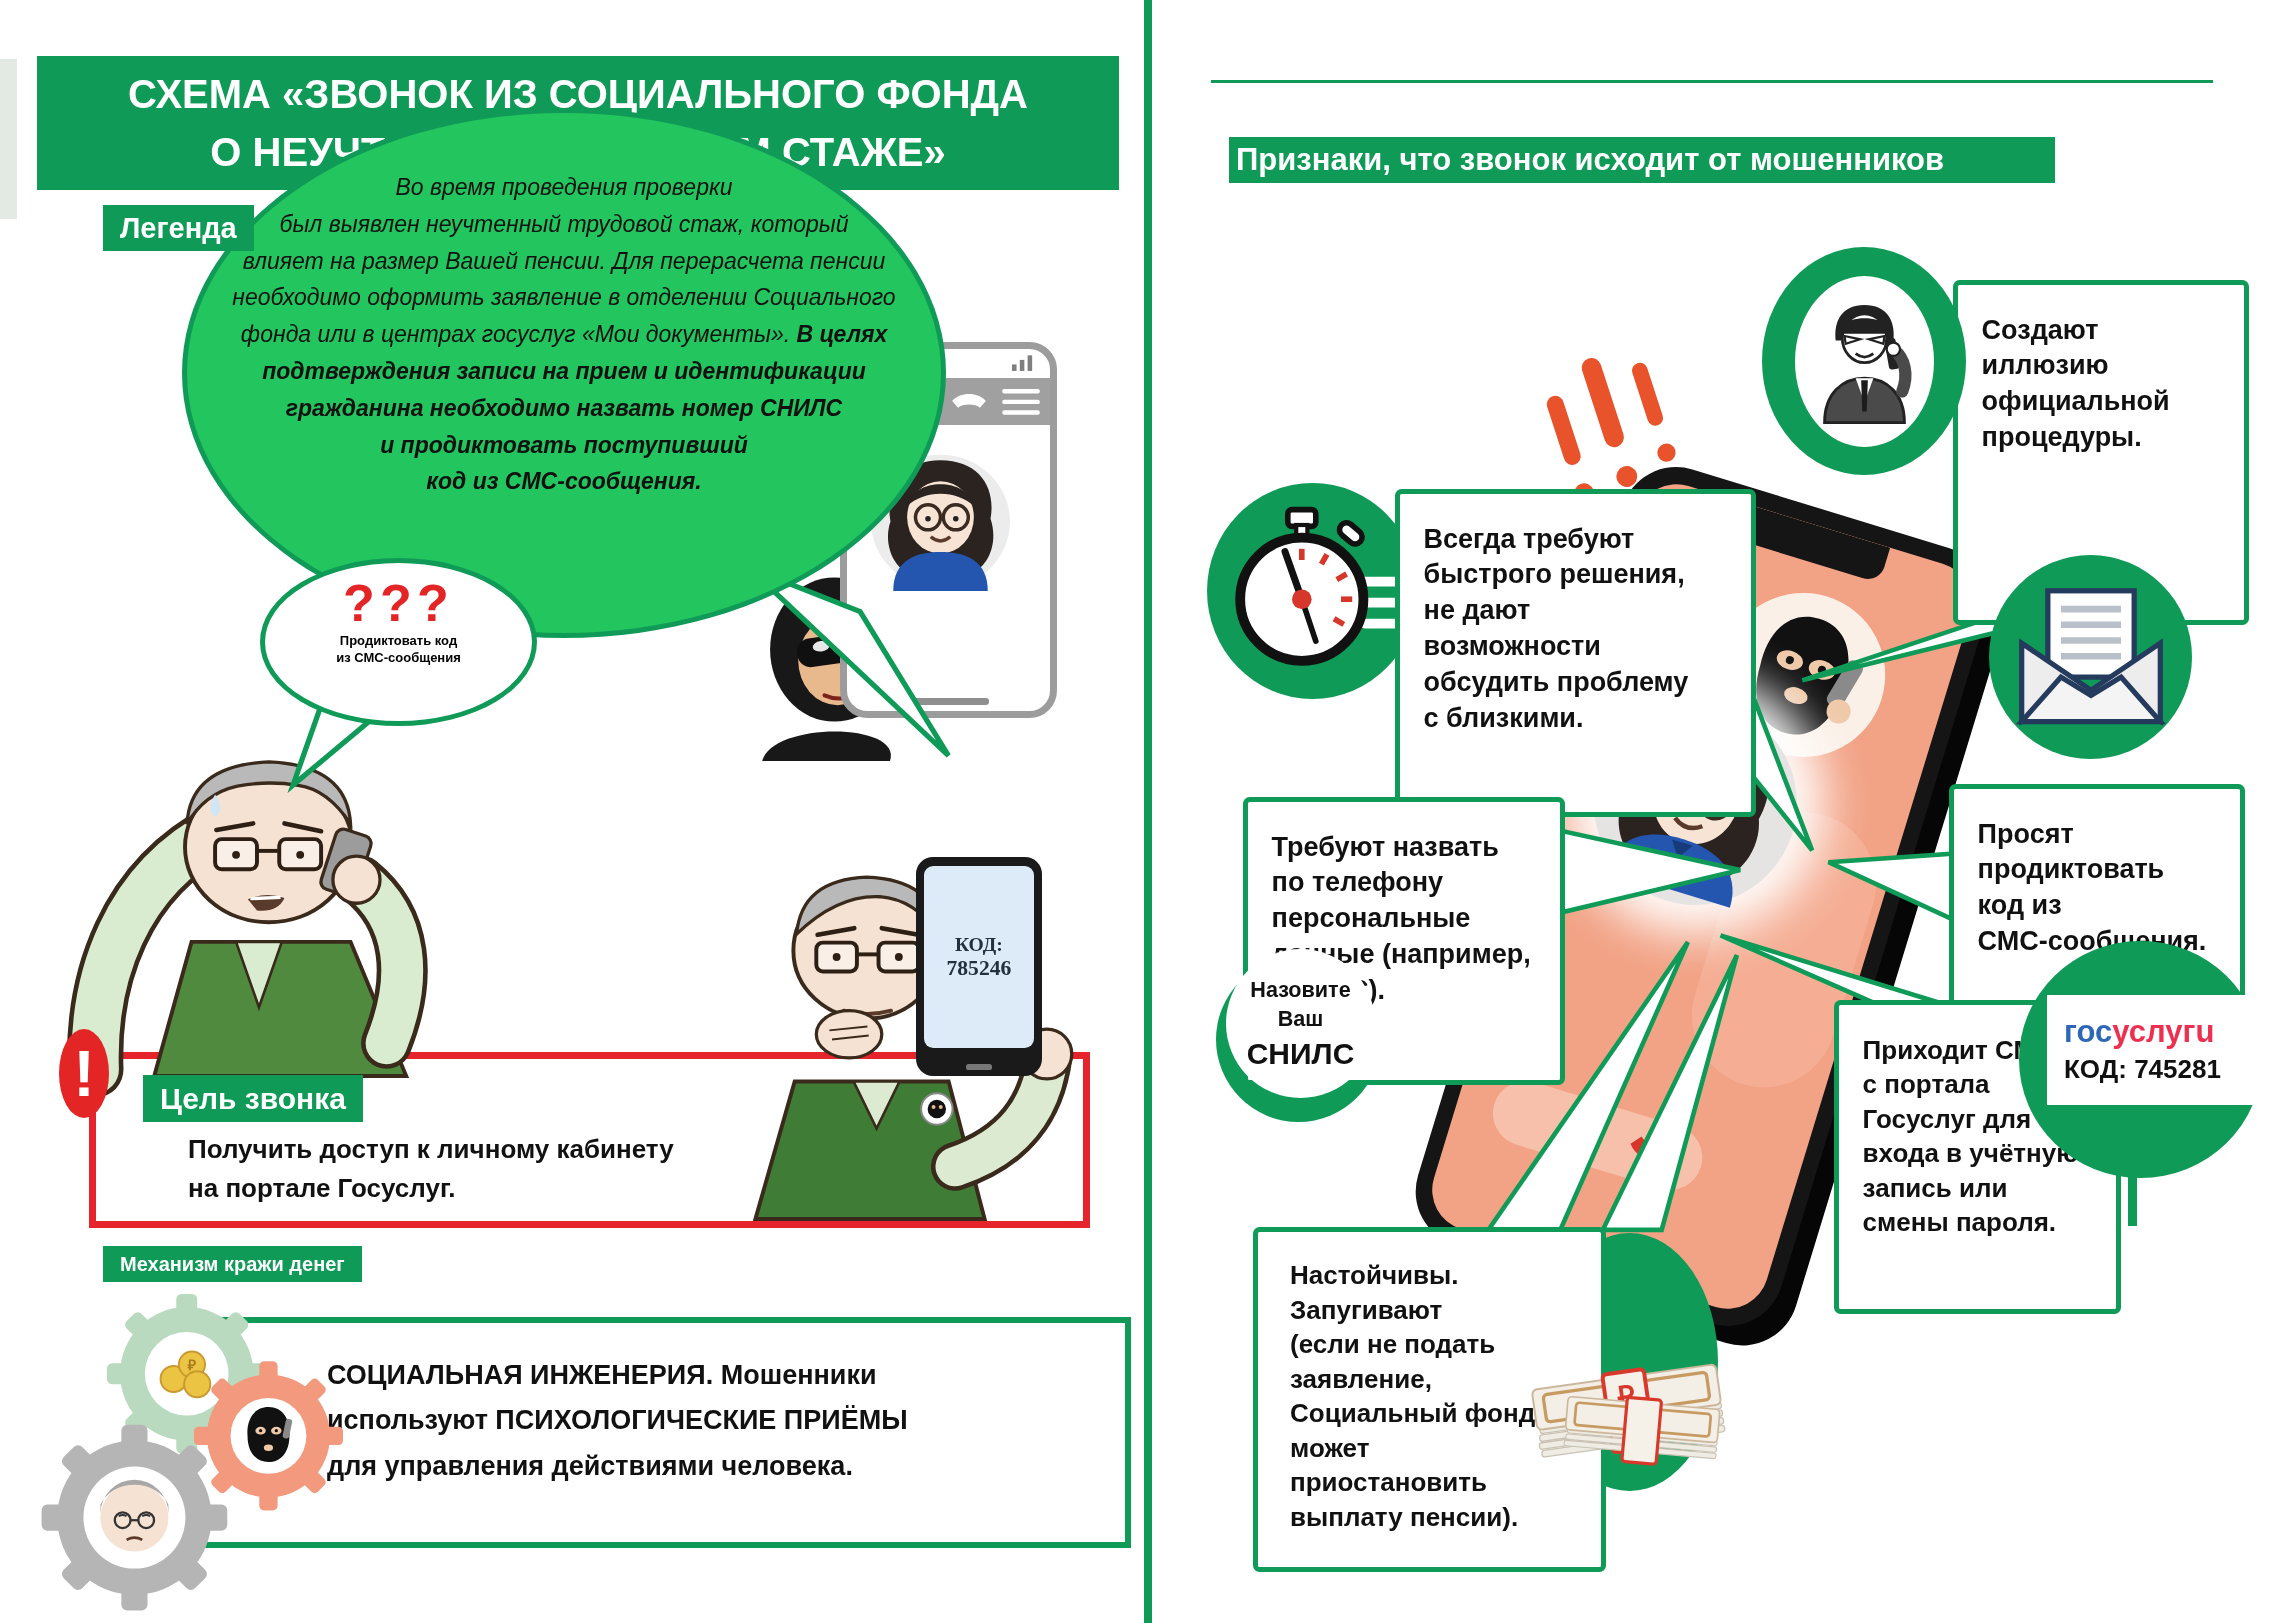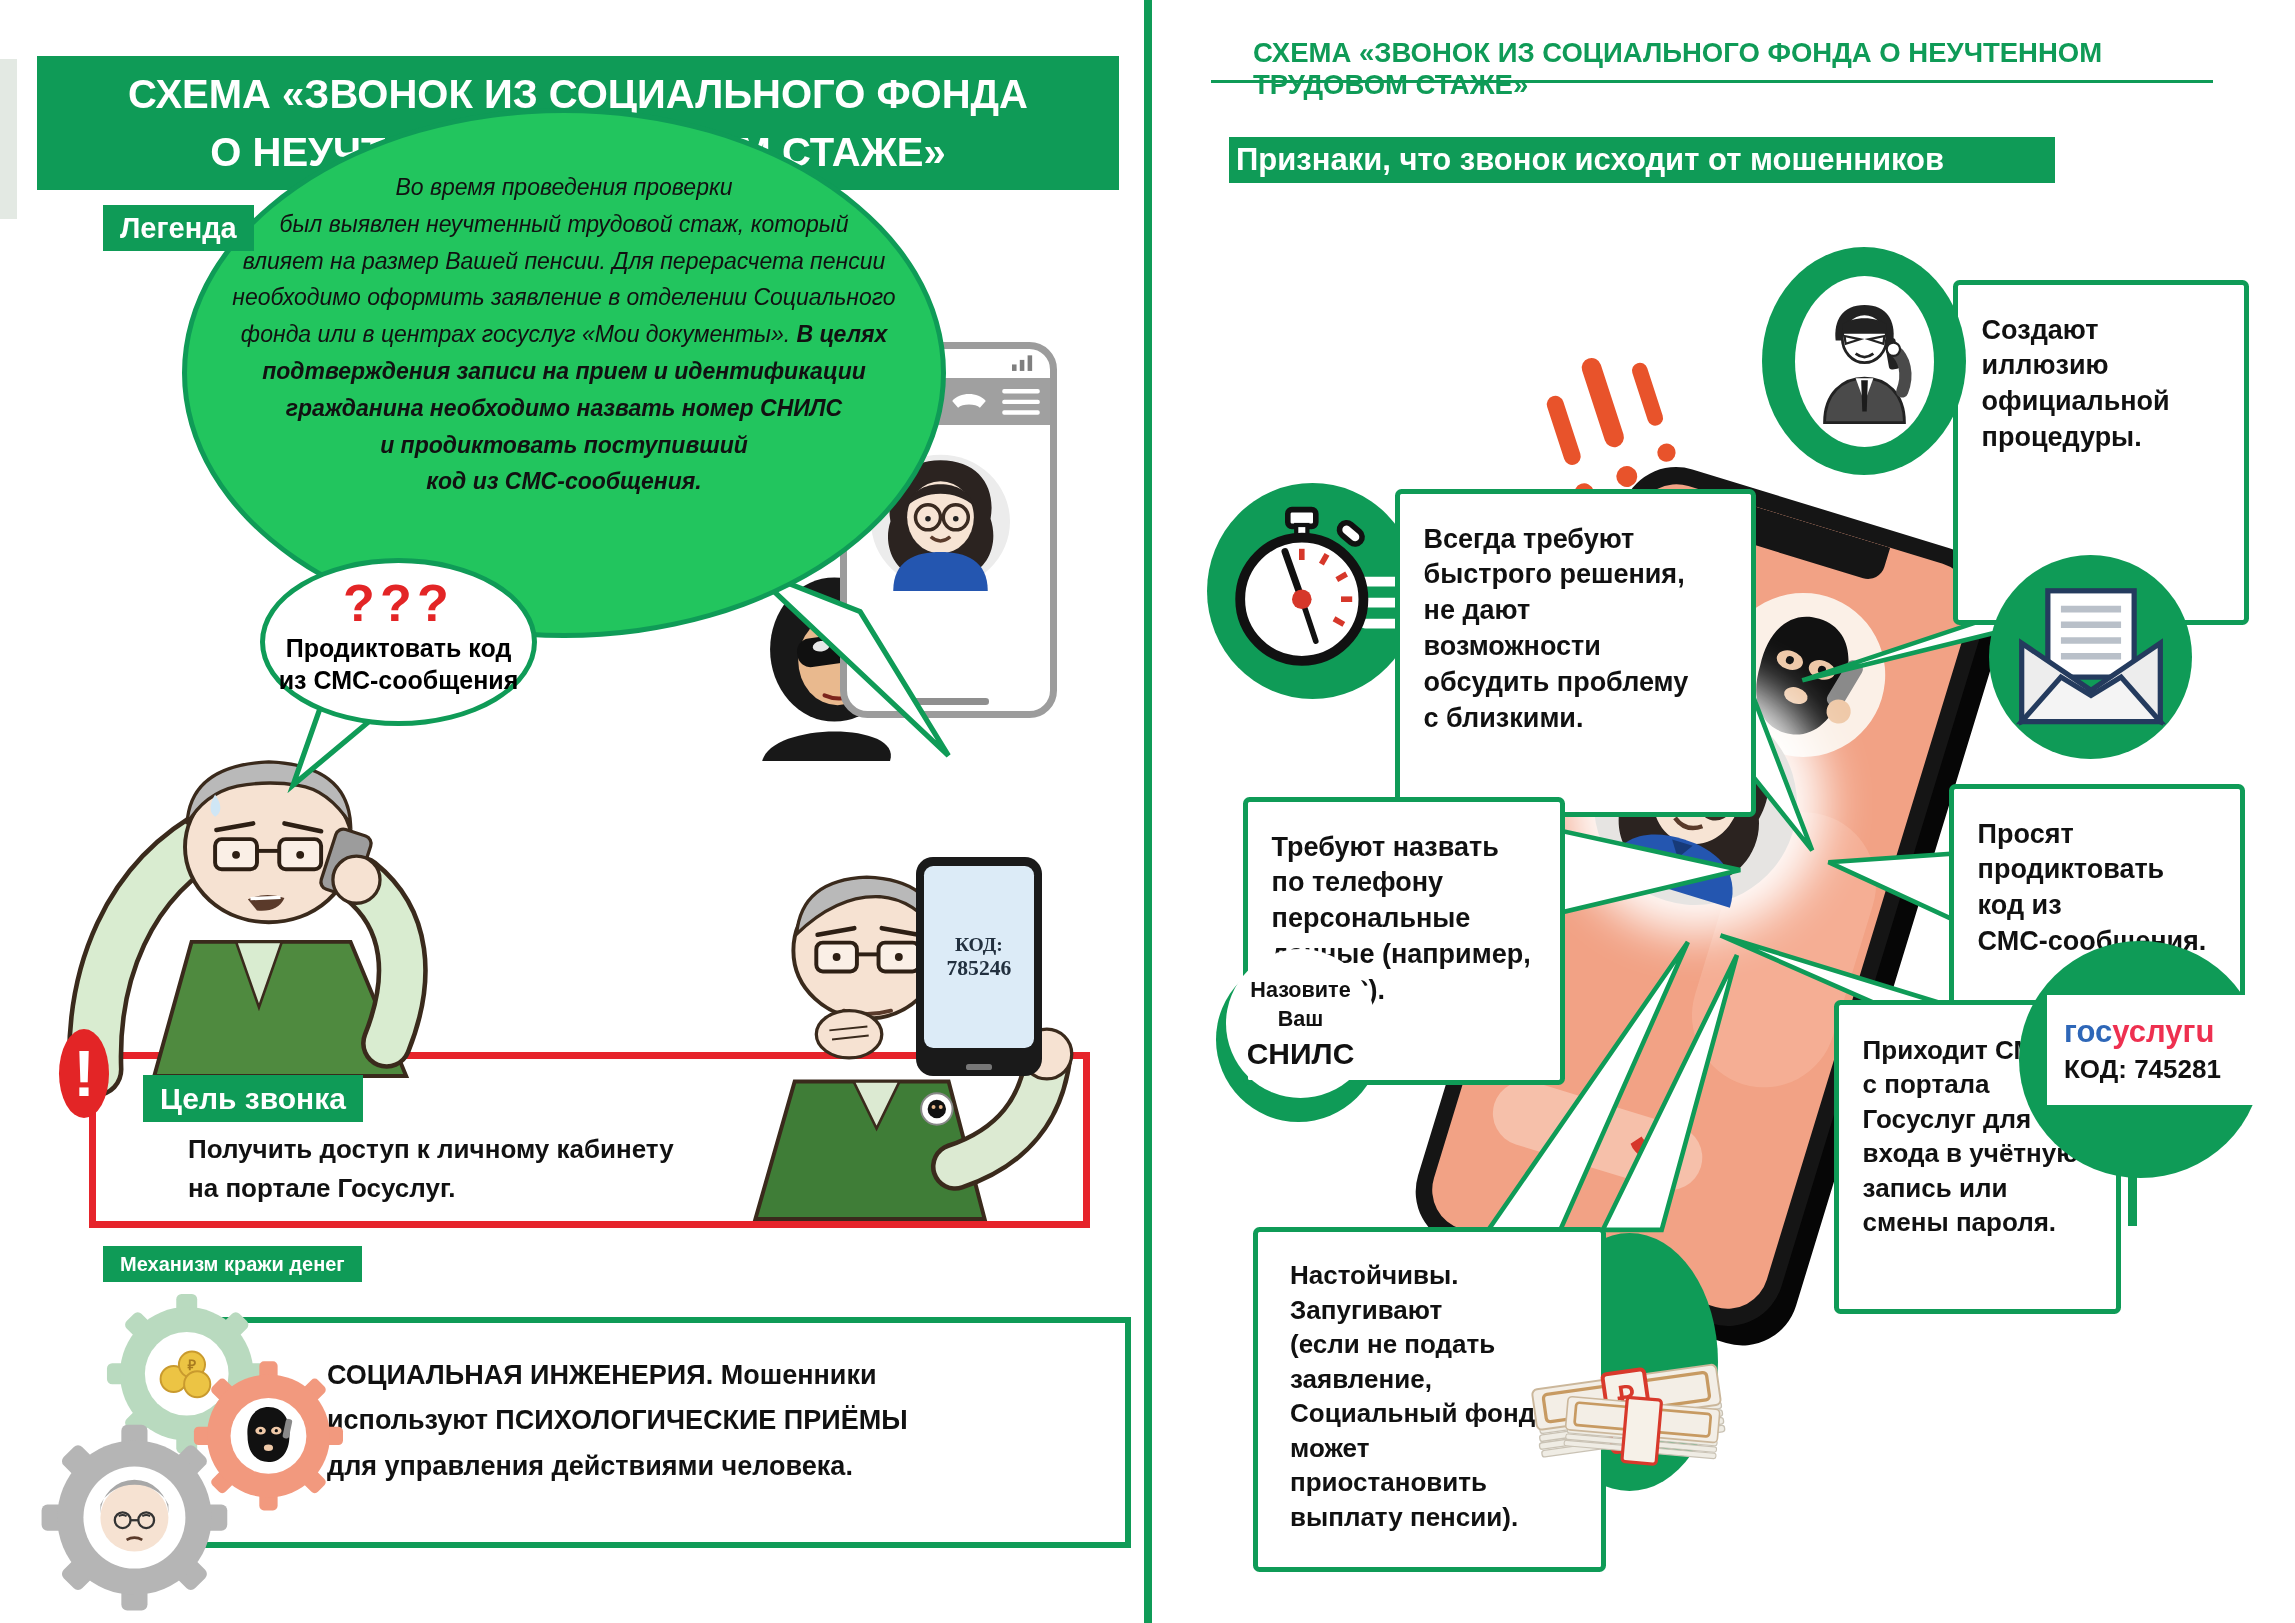--- a/index.html
+++ b/index.html
@@ -23,21 +23,21 @@
   .legend-label{left:103px;top:205px;font-size:29px;}
   .bubble-main{left:182px;top:108px;width:754px;height:520px;background:#22c55e;
                border:5.2px solid var(--green);border-radius:50%;z-index:4;
                display:flex;align-items:flex-start;justify-content:center;}
   .bubble-main-text{margin-top:56px;width:694px;text-align:center;font-style:italic;
                     font-size:23px;line-height:1.6;color:#111;}
   .bubble-main-text b{font-weight:700;}
   .q-bubble{left:260px;top:558px;width:267px;height:158px;background:#fff;border:5.2px solid var(--green);
             border-radius:50%;z-index:4;text-align:center;}
   .q-marks{color:var(--red);font-size:52px;font-weight:700;letter-spacing:5.2px;line-height:1;margin-top:14.4px;}
-  .q-text{font-size:25px;font-weight:700;line-height:1.25;margin-top:3.9px;}
+  .q-text{font-size:13px;font-weight:700;line-height:1.25;margin-top:3.9px;}
   .phone-left{left:840px;top:342px;width:203px;height:362px;background:#fff;border:7.9px solid #9c9c9c;
               border-radius:27.5px;z-index:2;overflow:hidden;}
   .pl-band{position:absolute;left:0;top:29px;width:100%;height:47px;background:#a0a0a0;}
   .excl-circle{left:59px;top:1029px;width:50px;height:89px;background:var(--red);border-radius:50%;
                color:#fff;font-weight:700;font-size:65px;display:flex;align-items:center;justify-content:center;z-index:3;}
   .red-box{left:89px;top:1052px;width:987px;height:162px;border:7.2px solid var(--redbox);z-index:1;}
   .goal-label{left:143px;top:1075px;font-size:30px;}
   .goal-text{left:188px;top:1130px;font-size:26px;font-weight:700;line-height:1.5;color:#111;z-index:4;}
   .code-phone{left:916px;top:857px;width:126px;height:219px;background:#1a1a1a;border-radius:17px;z-index:6;}
   .code-screen{position:absolute;left:7.9px;top:9.2px;width:110px;height:182px;background:#dcebf7;border-radius:9.2px;
@@ -298,21 +298,20 @@
       <circle cx="-18" cy="4" r="12" fill="none" stroke="#333" stroke-width="3.5"></circle>
       <circle cx="18" cy="4" r="12" fill="none" stroke="#333" stroke-width="3.5"></circle>
       <line x1="-6" y1="4" x2="6" y2="4" stroke="#333" stroke-width="3.5"></line>
       <path d="M-24,-2 Q-18,-6 -12,-2 M12,-2 Q18,-6 24,-2" stroke="#333" stroke-width="3" fill="none"></path>
       <path d="M-12,34 Q0,27 12,34" stroke="#5a3a2a" stroke-width="4" fill="none"></path>
     </g>
   </svg>
 
   <div class="abs divider"></div>
 
-  <div class="abs r-header">СХЕМА «ЗВОНОК ИЗ СОЦИАЛЬНОГО ФОНДА О НЕУЧТЕННОМ ТРУДОВОМ СТАЖЕ»</div>
   <div class="abs r-header-line"></div>
   <div class="abs signs-bar">Признаки, что звонок исходит от мошенников</div>
 
   <div class="abs phone-right">
     <div class="pr-screen">
       <div class="pr-patch"></div>
       <div class="pr-notch"></div>
       <div class="pr-scam">
         <svg viewBox="0 0 100 100" style="left:14.4px;top:11.8px;width:134px;height:141px;">
           <path d="M50,6 C26,6 16,28 18,52 C18,80 32,95 50,95 C68,95 82,80 82,52 C84,28 74,6 50,6 Z" fill="#111"></path>

